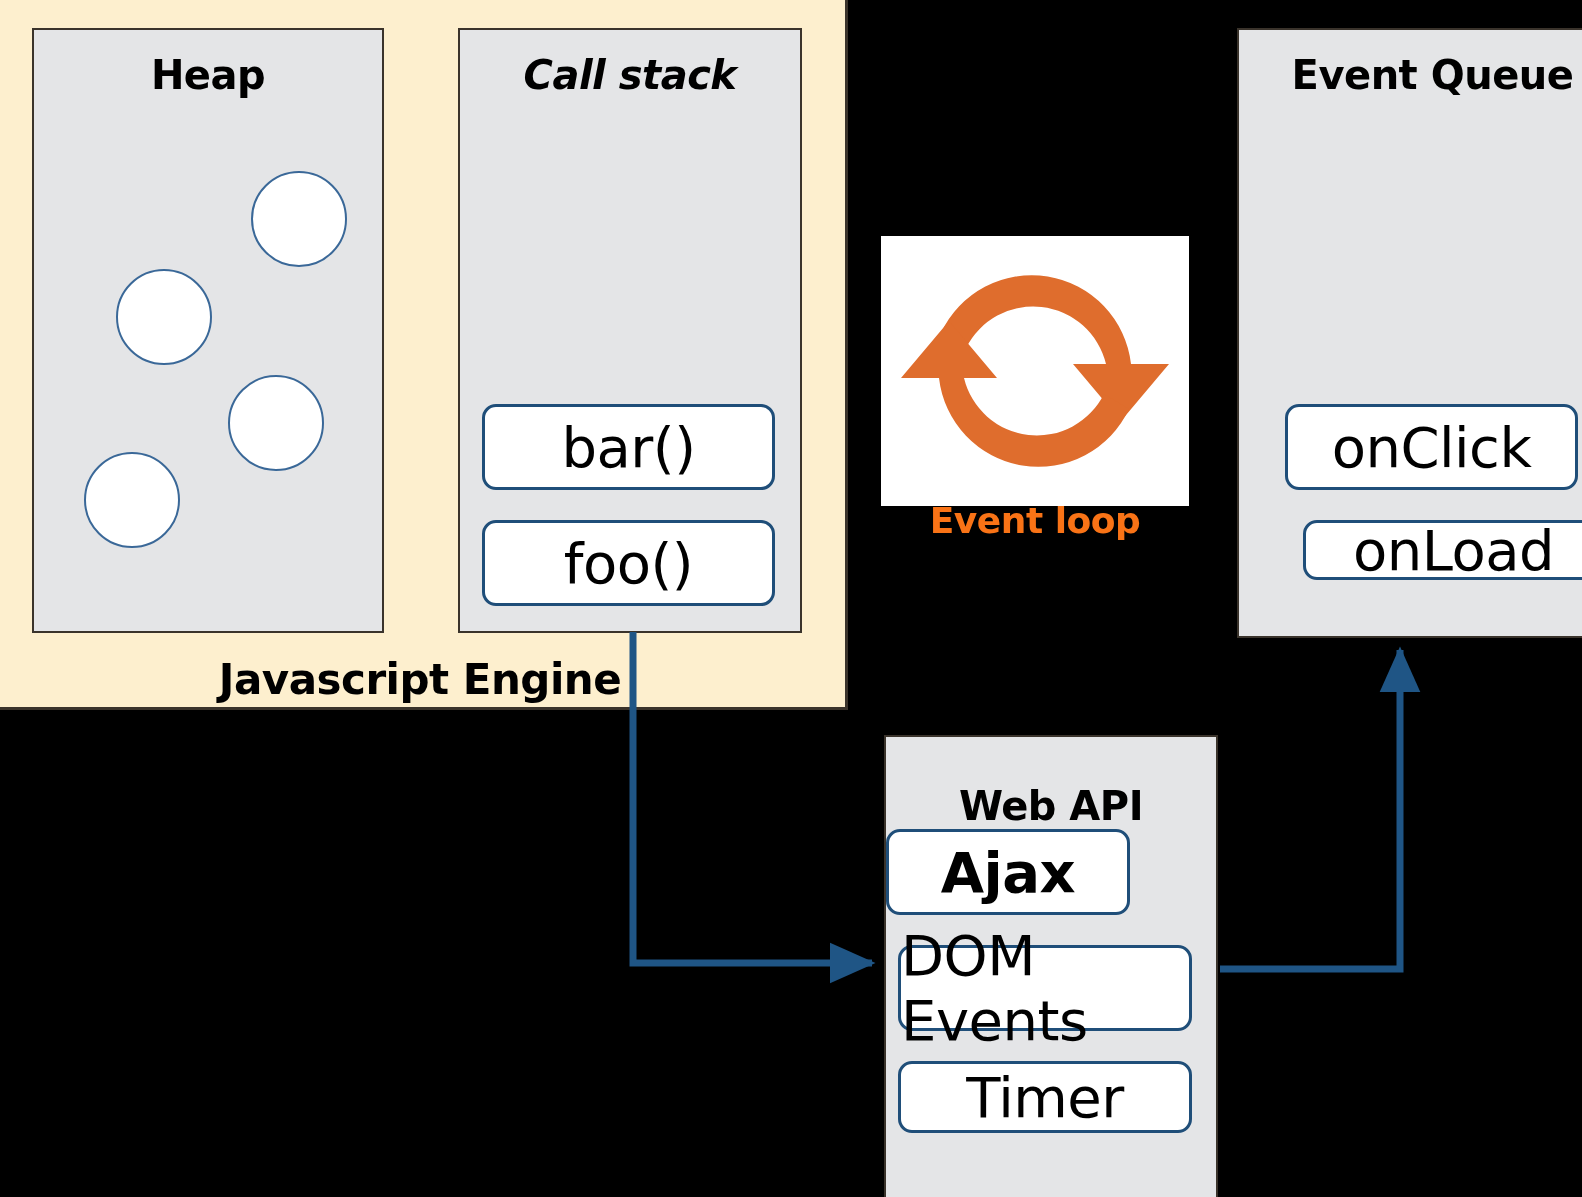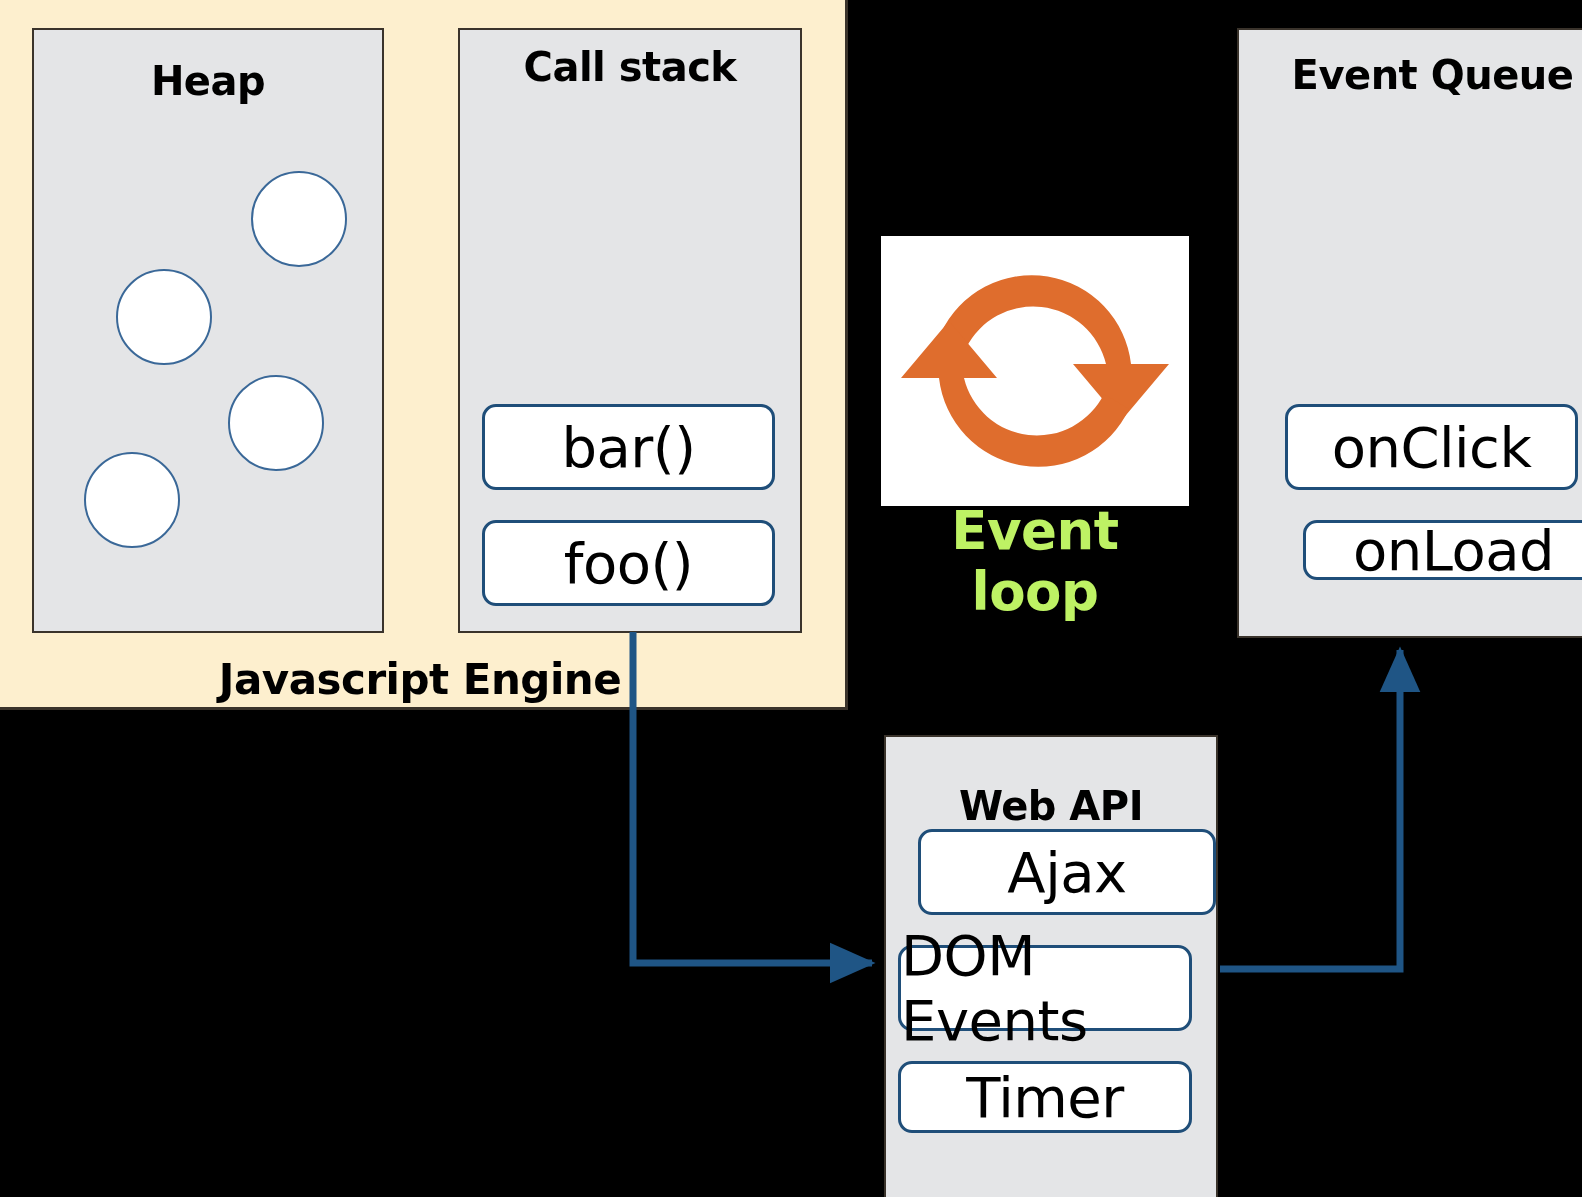--- a/index.html
+++ b/index.html
@@ -96,23 +96,23 @@
     height: 270px;
     background: #FFFFFF;
   }
   #eventloop-svg { display: block; width: 308px; height: 270px; }
   #eventloop-label {
     position: absolute;
     left: 881px;
     top: 500px;
     width: 308px;
     text-align: center;
-    font-size: 53px;
+    font-size: 36px;
     font-weight: bold;
-    color: #bef264;
+    color: #f97316;
     letter-spacing: -0.5px;
   }
 
   
   #connectors {
     position: absolute;
     left: 0; top: 0;
     width: 1582px; height: 1197px;
     pointer-events: none;
   }
@@ -120,30 +120,30 @@
 </head>
 <body>
 
 <div id="canvas">
 
   <div class="js-engine">
     <div class="js-engine-label">Javascript Engine</div>
   </div>
 
   <div class="panel" id="heap-panel">
-    <div class="panel-title" style="top:22px;margin-top:6px;">Heap</div>
+    <div class="panel-title" style="top:22px;">Heap</div>
   </div>
 
   <div class="heap-circle" style="left:251px; top:171px; width:96px; height:96px;"></div>
   <div class="heap-circle" style="left:116px; top:269px; width:96px; height:96px;"></div>
   <div class="heap-circle" style="left:228px; top:375px; width:96px; height:96px;"></div>
   <div class="heap-circle" style="left:84px; top:452px; width:96px; height:96px;"></div>
 
   <div class="panel" id="callstack-panel">
-    <div class="panel-title" style="top:14px;">Call stack</div>
+    <div class="panel-title" style="top:22px;font-style:italic;">Call stack</div>
   </div>
   <div class="item-box" style="left:482px; top:404px; width:293px; height:86px;">
     <span>bar()</span>
   </div>
   <div class="item-box" style="left:482px; top:520px; width:293px; height:86px;">
     <span>foo()</span>
   </div>
 
   <div id="eventloop-wrap">
     <svg id="eventloop-svg" viewBox="0 0 308 270" xmlns="http://www.w3.org/2000/svg">
@@ -175,21 +175,21 @@
   <div class="item-box" style="left:1249px; top:404px; width:293px; height:86px;margin-left:36px;">
     <span>onClick</span>
   </div>
   <div class="item-box" style="left:1303px; top:520px; width:293px; height:60px;padding-left:8px;">
     <span>onLoad</span>
   </div>
 
   <div class="panel" id="webapi-panel">
     <div class="panel-title" style="top:46px;">Web API</div>
   </div>
-  <div class="item-box" style="left:918px; top:829px; width:298px; height:86px;">
+  <div class="item-box" style="left:886px; top:829px; width:244px; height:86px;font-weight:bold;">
     <span>Ajax</span>
   </div>
   <div class="item-box" style="left:898px; top:945px; width:294px; height:86px;">
     <span>DOM Events</span>
   </div>
   <div class="item-box" style="left:898px; top:1061px; width:294px; height:72px;">
     <span>Timer</span>
   </div>
 
   <svg id="connectors" viewBox="0 0 1582 1197" xmlns="http://www.w3.org/2000/svg">

